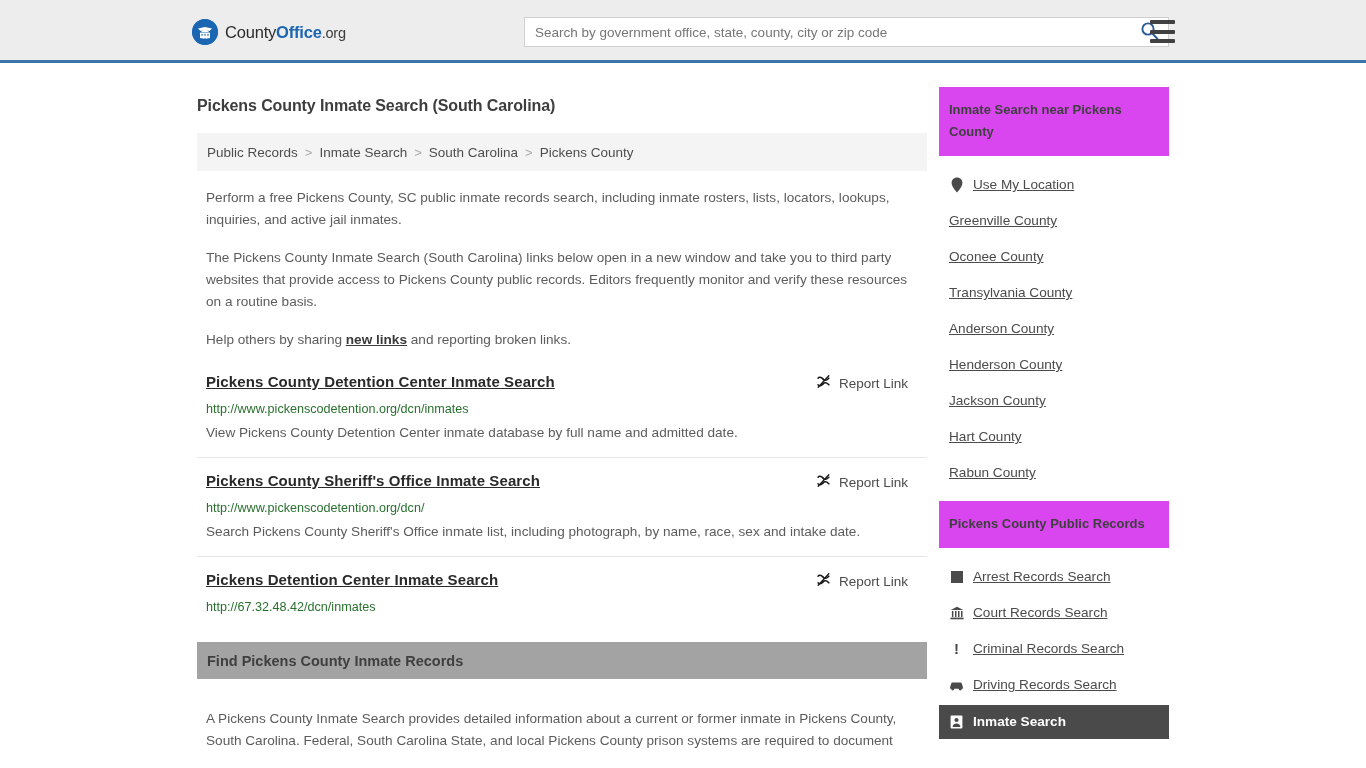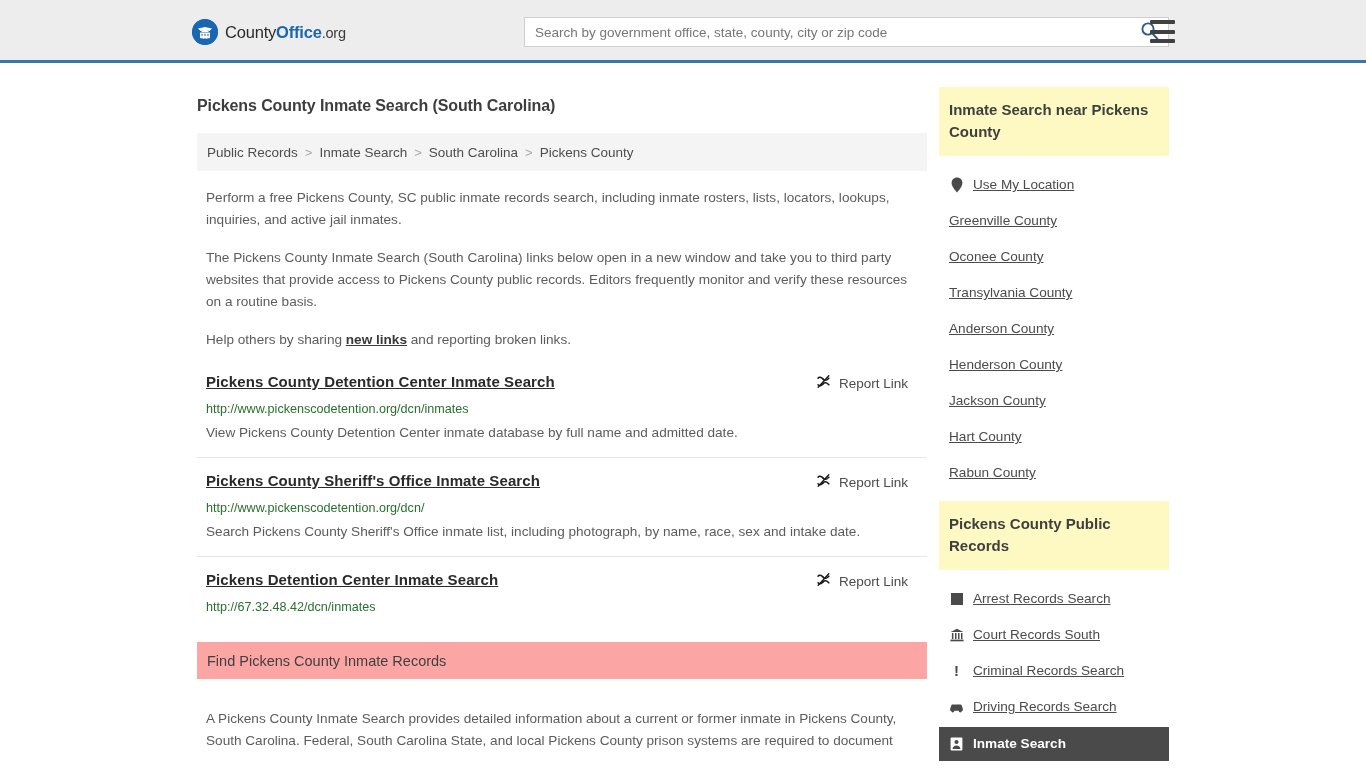--- a/index.html
+++ b/index.html
@@ -222,42 +222,42 @@
     margin: 5px 0 0 0;
     font-size: 13.6px;
     line-height: 22px;
     color: #5c5c5c;
     max-width: 700px;
   }
 
   
   .find-section { margin-top: 27px; }
   .find-header {
-    background: #fca5a5;
+    background: #a3a3a3;
     height: 37px;
     display: flex;
     align-items: center;
     padding: 17px 10px;
     font-size: 14.5px;
-    font-weight: normal;
+    font-weight: bold;
     color: #3f3f3f;
   }
   .find-body {
     padding: 15px 9px 0 9px;
     font-size: 13.6px;
     line-height: 22px;
     color: #5c5c5c;
   }
 
   
   .side-box { margin-bottom: 10px; }
   .side-box-header {
-    background: #fef9c3;
+    background: #d946ef;
     padding: 12px 2px 13px 10px;
-    font-size: 15px;
+    font-size: 13px;
     font-weight: bold;
     color: #3f3f3f;
     line-height: 22px;
   }
   .side-list { padding: 11px 0 0 0; }
   .side-item {
     display: flex;
     align-items: center;
     gap: 9px;
     padding: 0 0 0 10px;
@@ -484,21 +484,21 @@
             <span class="side-icon">
               <svg width="14" height="14" viewBox="0 0 14 14" aria-hidden="true">
                 <path d="M7 0.8 L13.3 4 L0.7 4 Z" fill="#4a4a4a"></path>
                 <rect x="1.9" y="5" width="1.5" height="6" fill="#4a4a4a"></rect>
                 <rect x="5" y="5" width="1.5" height="6" fill="#4a4a4a"></rect>
                 <rect x="8" y="5" width="1.5" height="6" fill="#4a4a4a"></rect>
                 <rect x="11" y="5" width="1.5" height="6" fill="#4a4a4a"></rect>
                 <rect x="0.4" y="11.6" width="13.2" height="1.7" fill="#4a4a4a"></rect>
               </svg>
             </span>
-            <a href="#">Court Records South</a>
+            <a href="#">Court Records Search</a>
           </div>
 
           <div class="side-item">
             <span class="side-icon ic-bang">!</span>
             <a href="#">Criminal Records Search</a>
           </div>
 
           <div class="side-item">
             <span class="side-icon">
               <svg width="16" height="11" viewBox="0 0 16 11" aria-hidden="true">

